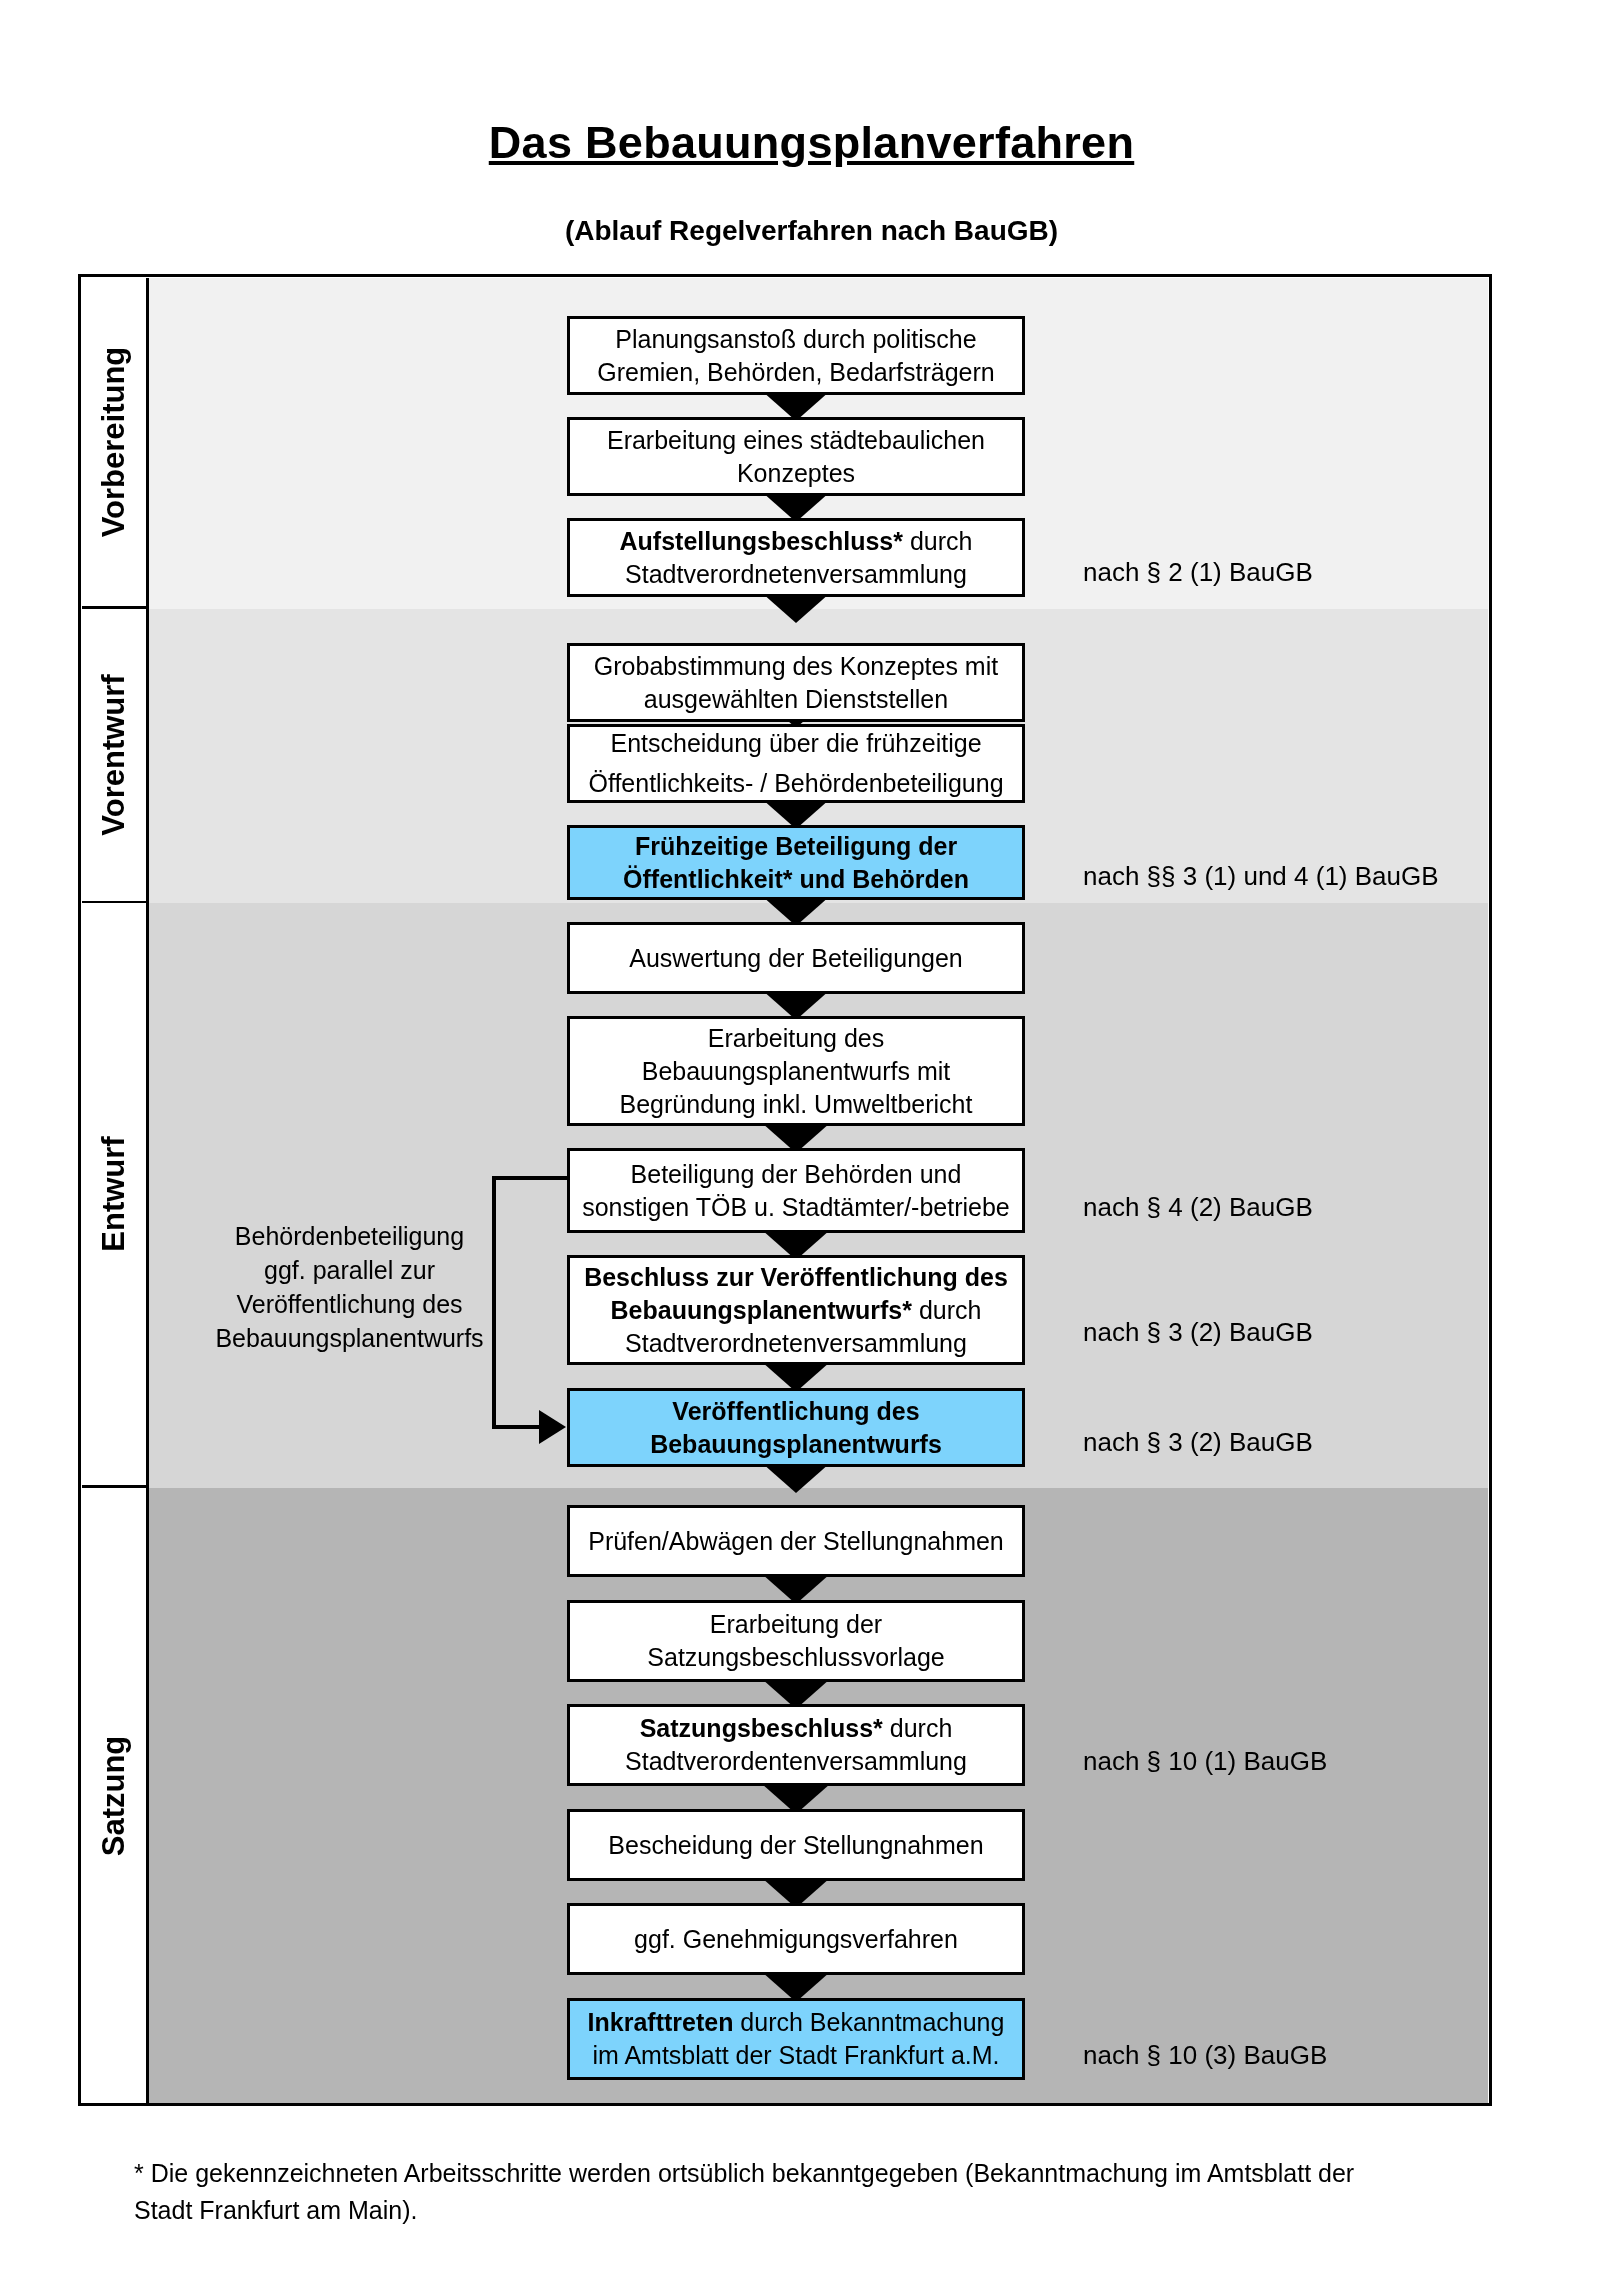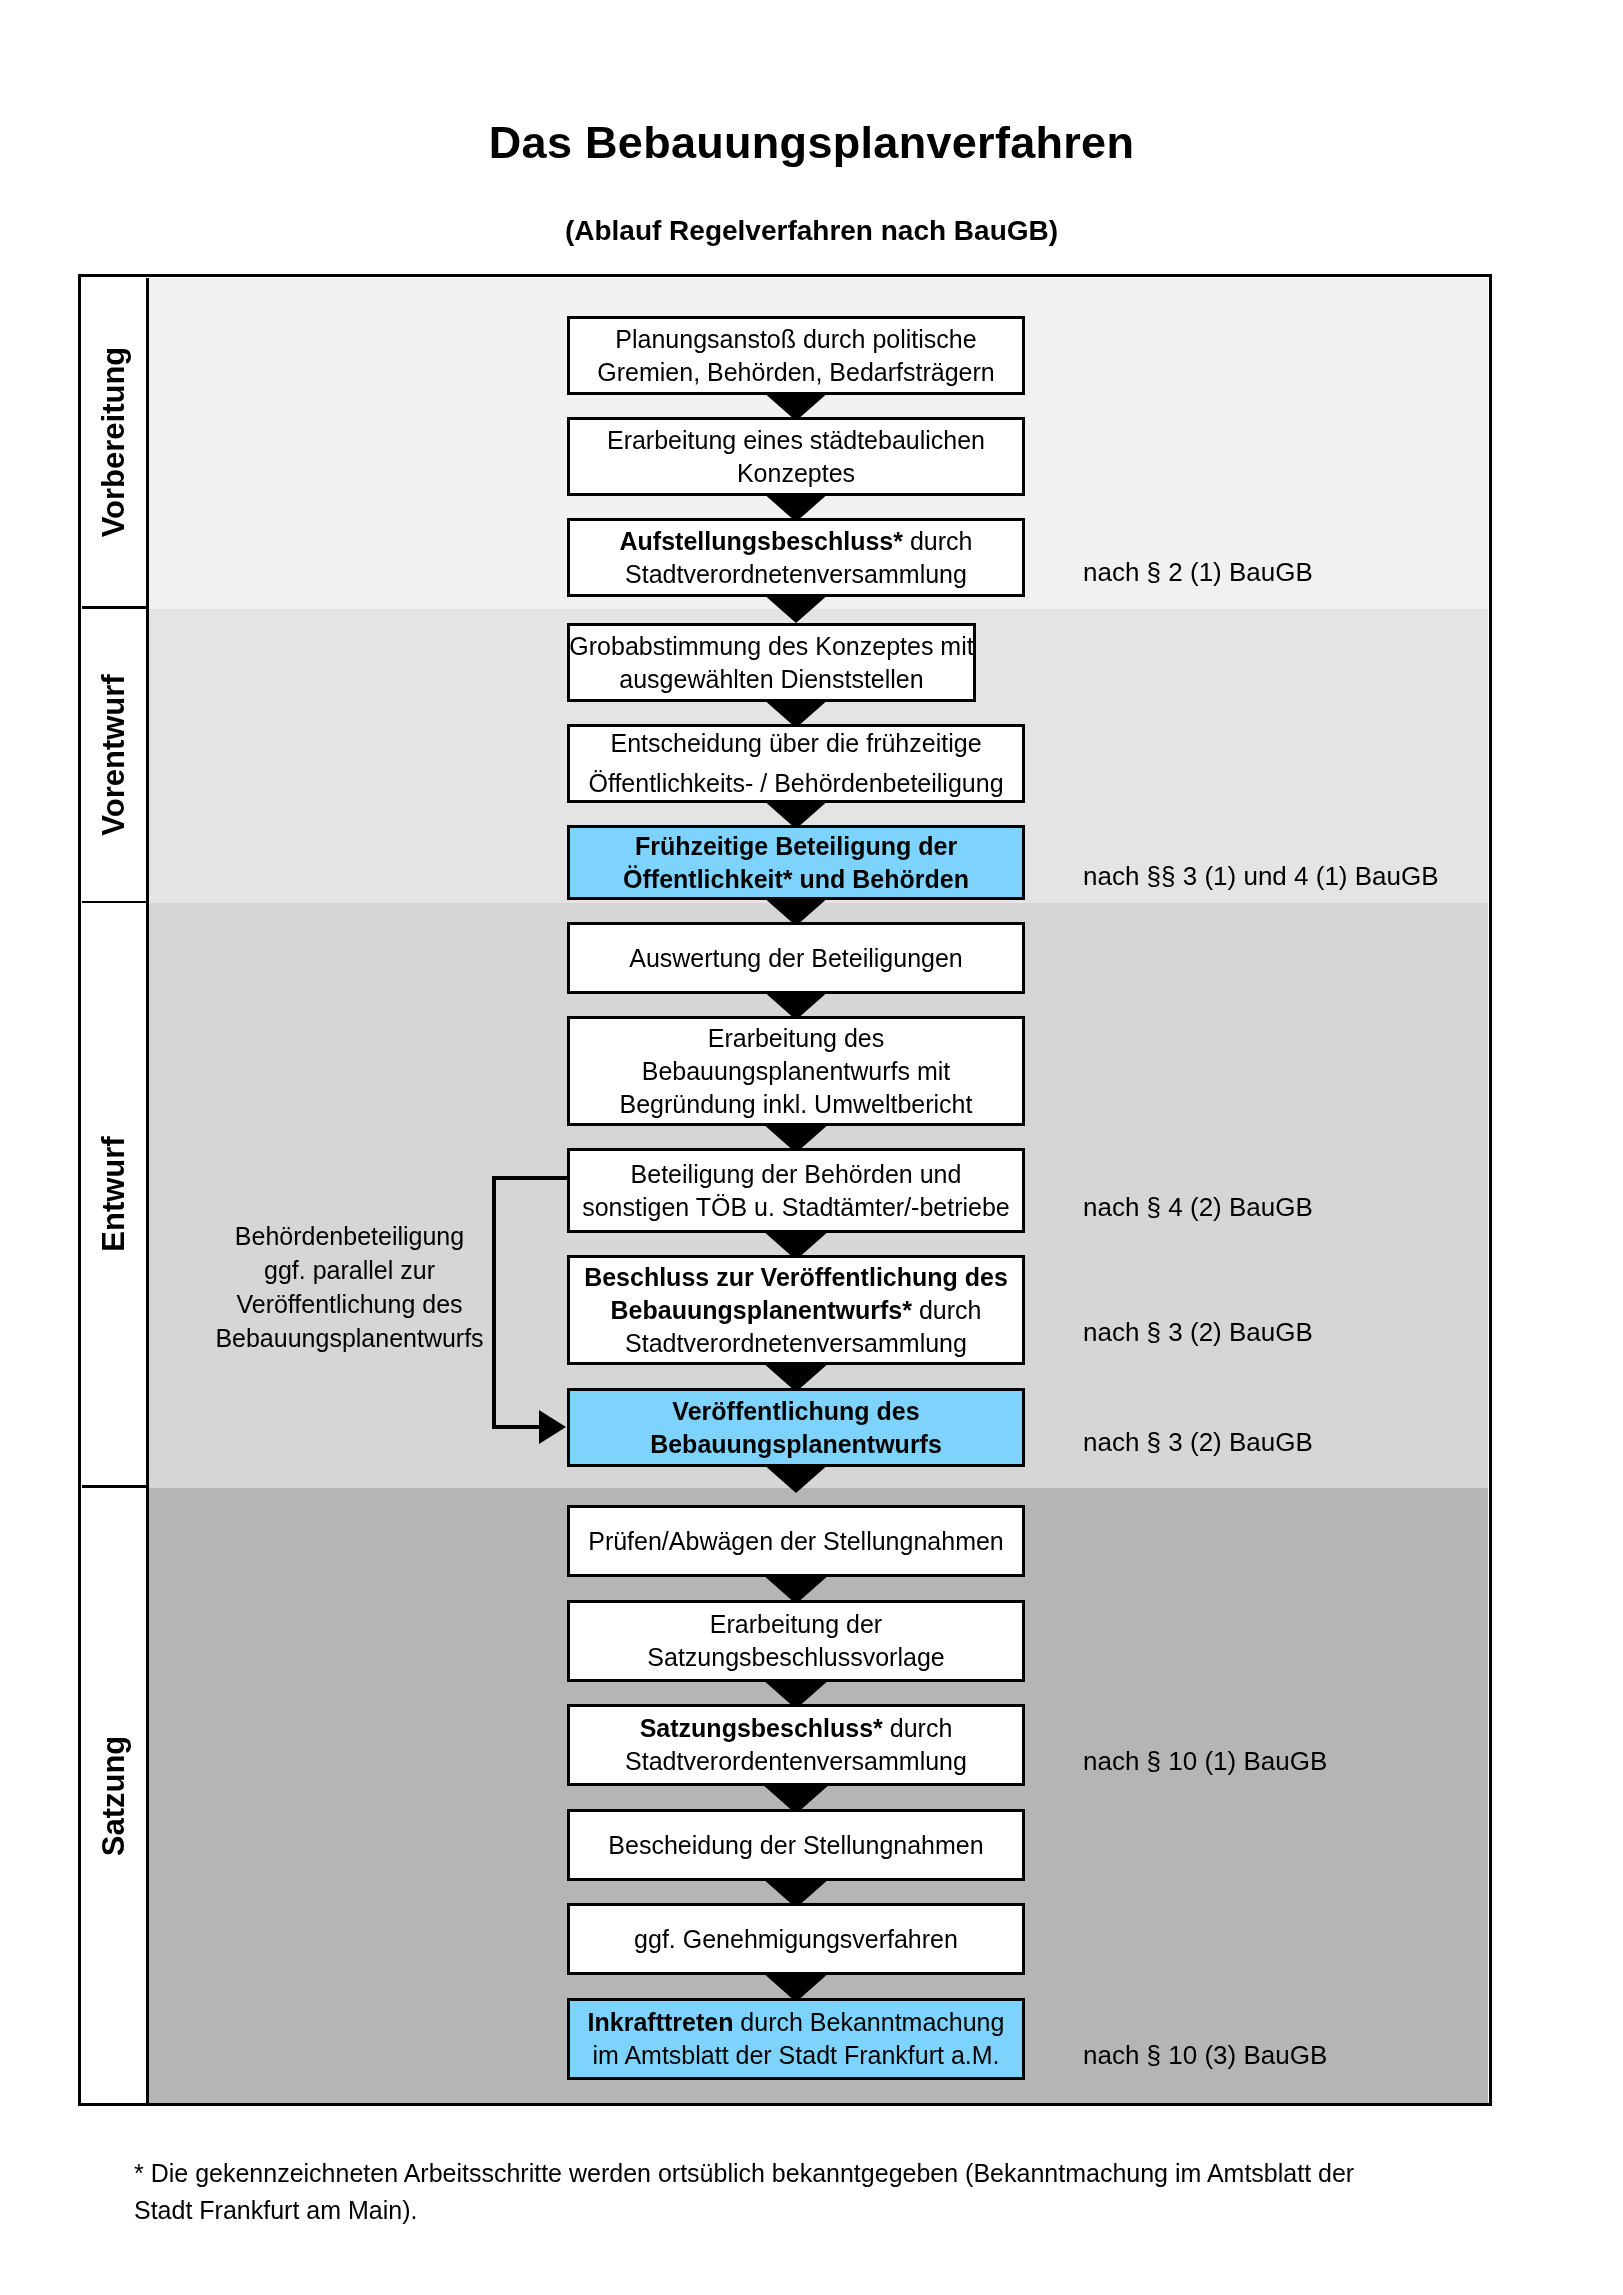--- a/index.html
+++ b/index.html
@@ -1,19 +1,19 @@
 <!DOCTYPE html>
 <html style="font-size:10.5px"><head>
 <meta charset="utf-8">
 <style>
   html,body{margin:0;padding:0;background:#ffffff;}
   body{font-family:"Liberation Sans", sans-serif;color:#000;}
   .page{position:relative;width:1623px;height:2295px;background:#fff;overflow:hidden;}
   .title{position:absolute;left:0;right:0;top:117px;text-align:center;
-         font-size:45px;font-weight:bold;letter-spacing:0.3px;}
+         font-size:45px;font-weight:bold;letter-spacing:0.3px;text-decoration:underline;}
   .subtitle{position:absolute;left:0;right:0;top:215px;text-align:center;
          font-size:28px;font-weight:bold;}
   .chart-frame{position:absolute;left:78px;top:274px;width:1414px;height:1832px;
          border:3.9px solid #000;box-sizing:border-box;background:#fff;}
   .band{position:absolute;}
   .vlabel{position:absolute;background:#ffffff;display:flex;align-items:center;
          justify-content:center;box-sizing:border-box;border-right:3.9px solid #000;}
   .vlabel .vtxt{transform:rotate(-90deg);white-space:nowrap;font-weight:bold;font-size:31px;}
   .fbox{position:absolute;border:3.9px solid #000;background:#ffffff;box-sizing:border-box;
          display:flex;flex-direction:column;justify-content:center;align-items:center;
@@ -83,21 +83,21 @@
       </div>
       <div class="fbox" style="left: 567px; top: 417px; width: 458px; height: 79px;">
         <div class="ln"><span>Erarbeitung eines städtebaulichen</span></div>
         <div class="ln"><span>Konzeptes</span></div>
       </div>
       <div class="fbox" style="left: 567px; top: 518px; width: 458px; height: 79px;">
         <div class="ln"><span class="b">Aufstellungsbeschluss*</span><span> durch</span></div>
         <div class="ln"><span>Stadtverordnetenversammlung</span></div>
       </div>
       <div class="ref" style="left: 1083px; top: 557px;">nach § 2 (1) BauGB</div>
-      <div class="fbox" style="left: 567px; top: 623px; width: 409px; height: 79px;">
+      <div class="fbox" style="left: 567px; top: 643px; width: 458px; height: 79px;">
         <div class="ln"><span>Grobabstimmung des Konzeptes mit</span></div>
         <div class="ln"><span>ausgewählten Dienststellen</span></div>
       </div>
       <div class="fbox" style="left: 567px; top: 724px; width: 458px; height: 79px; gap: 7px;">
         <div class="ln"><span>Entscheidung über die frühzeitige</span></div>
         <div class="ln"><span>Öffentlichkeits- / Behördenbeteiligung</span></div>
       </div>
       <div class="fbox hl" style="left: 567px; top: 825px; width: 458px; height: 75px;">
         <div class="ln"><span class="b">Frühzeitige Beteiligung der</span></div>
         <div class="ln"><span class="b">Öffentlichkeit* und Behörden</span></div>

